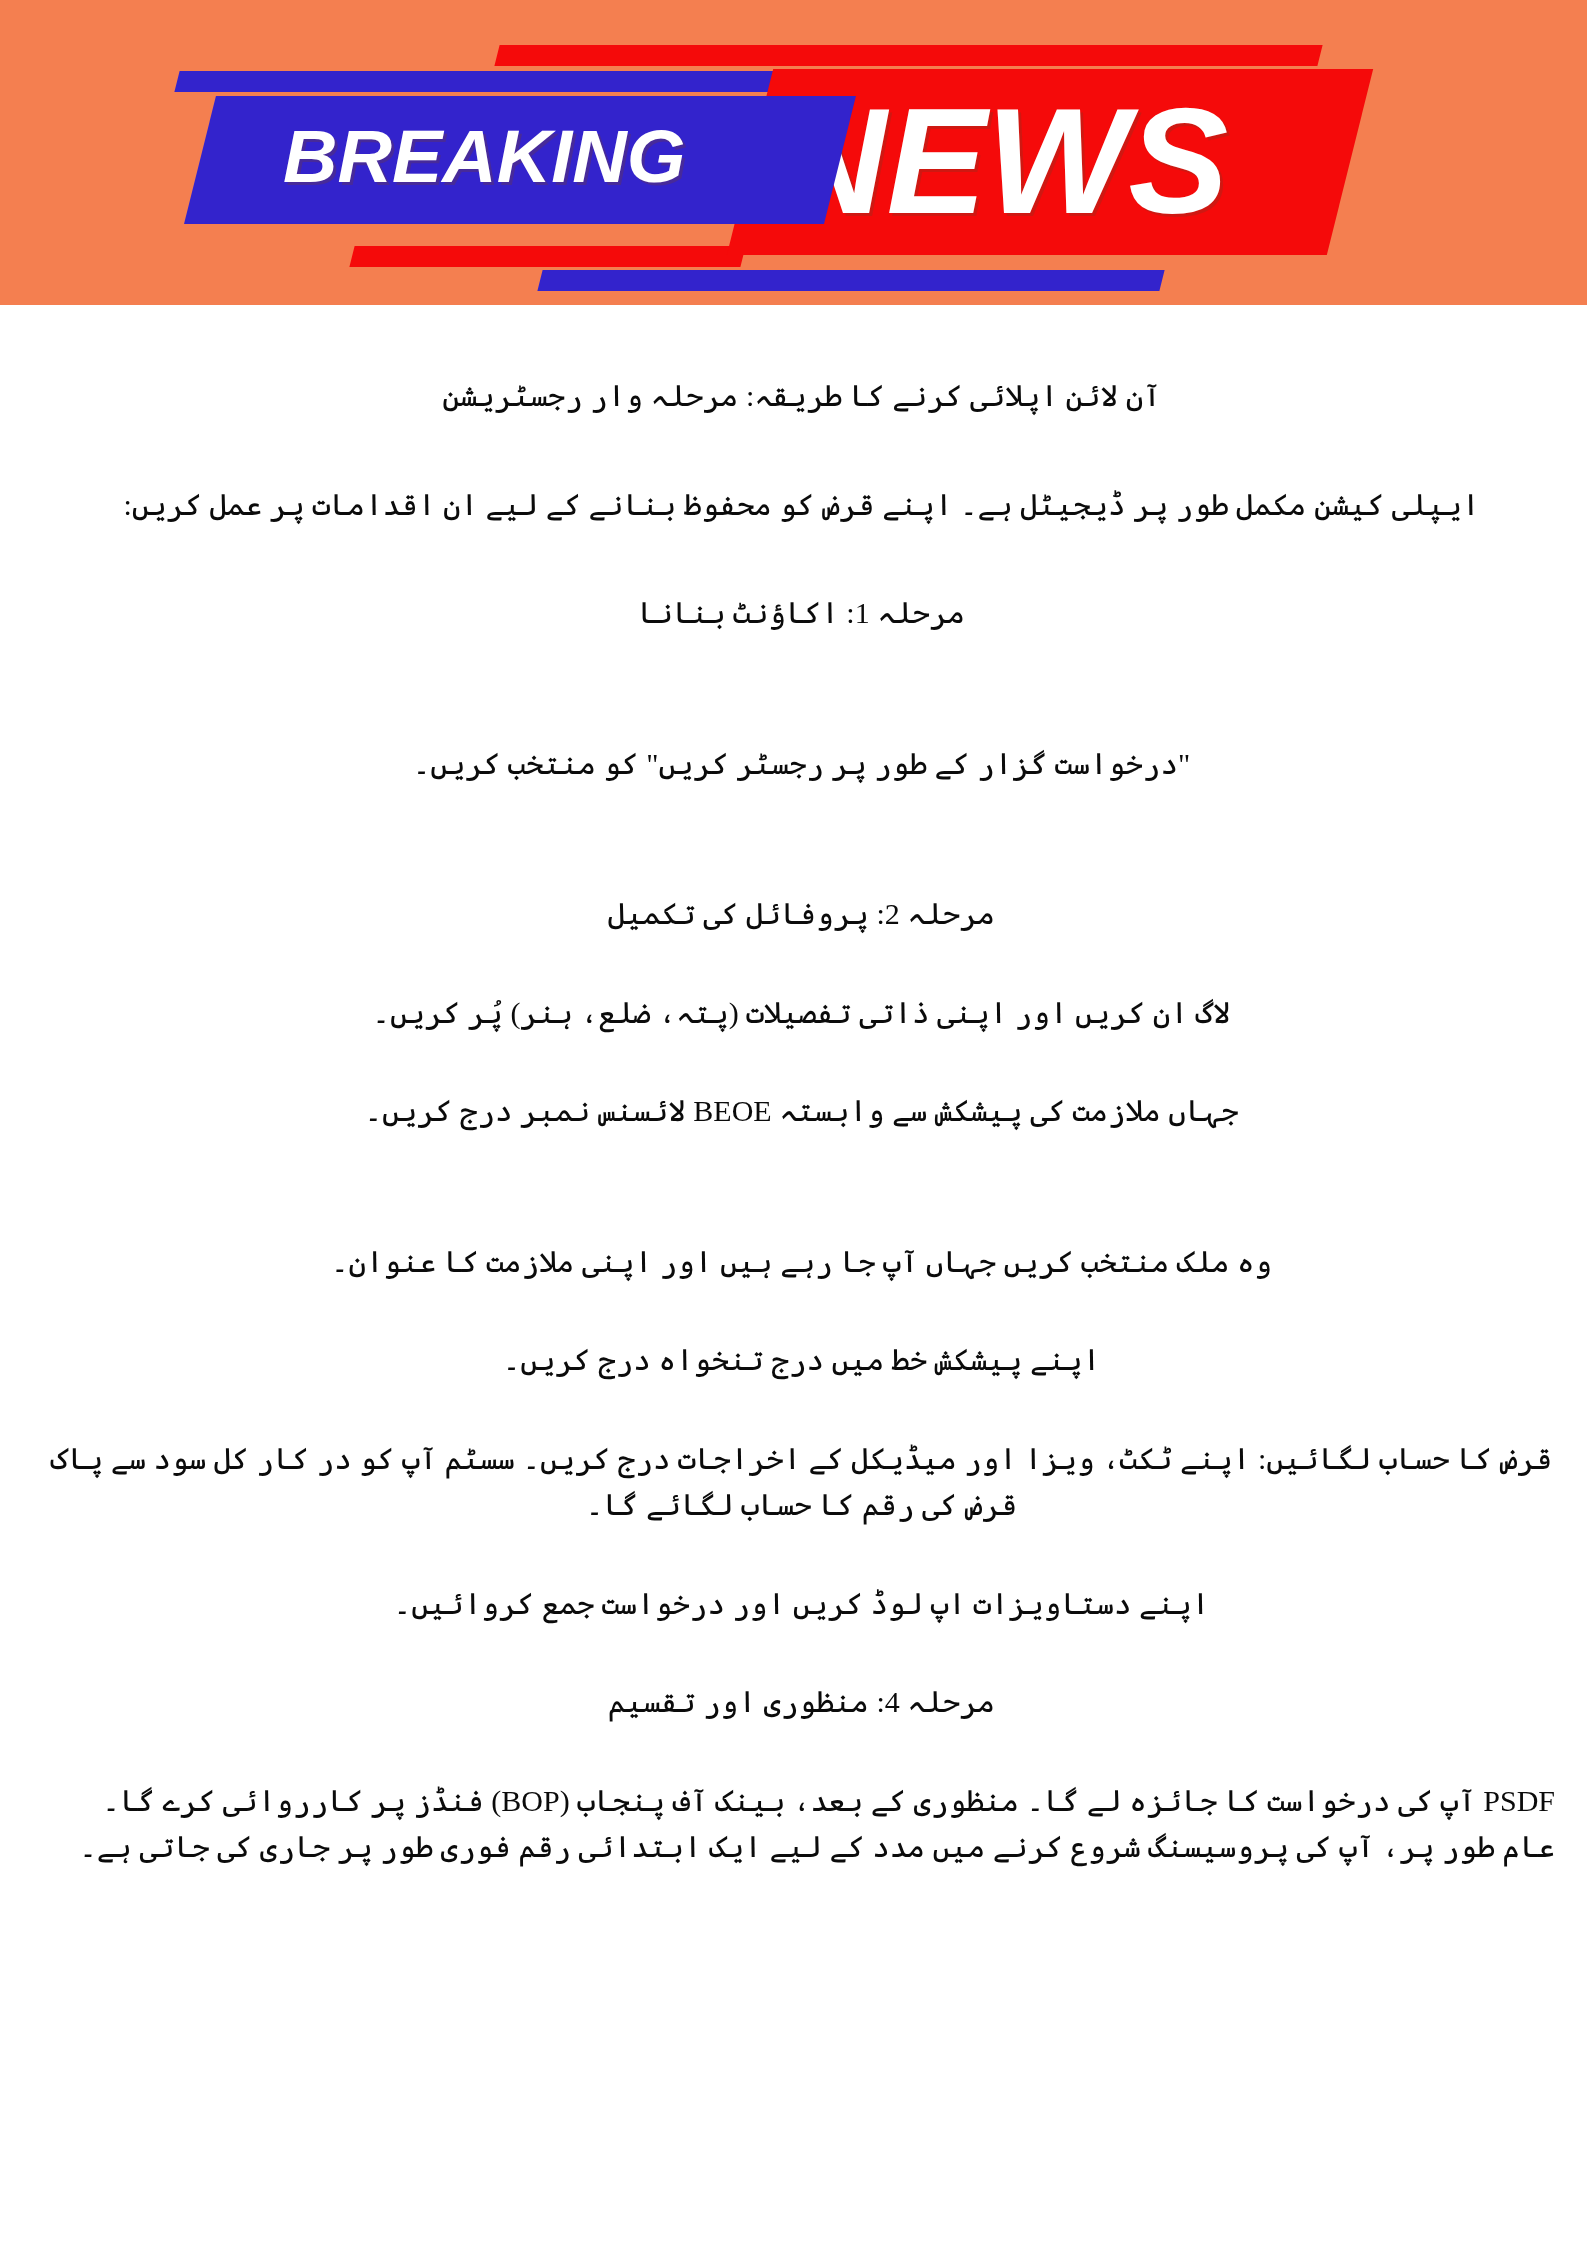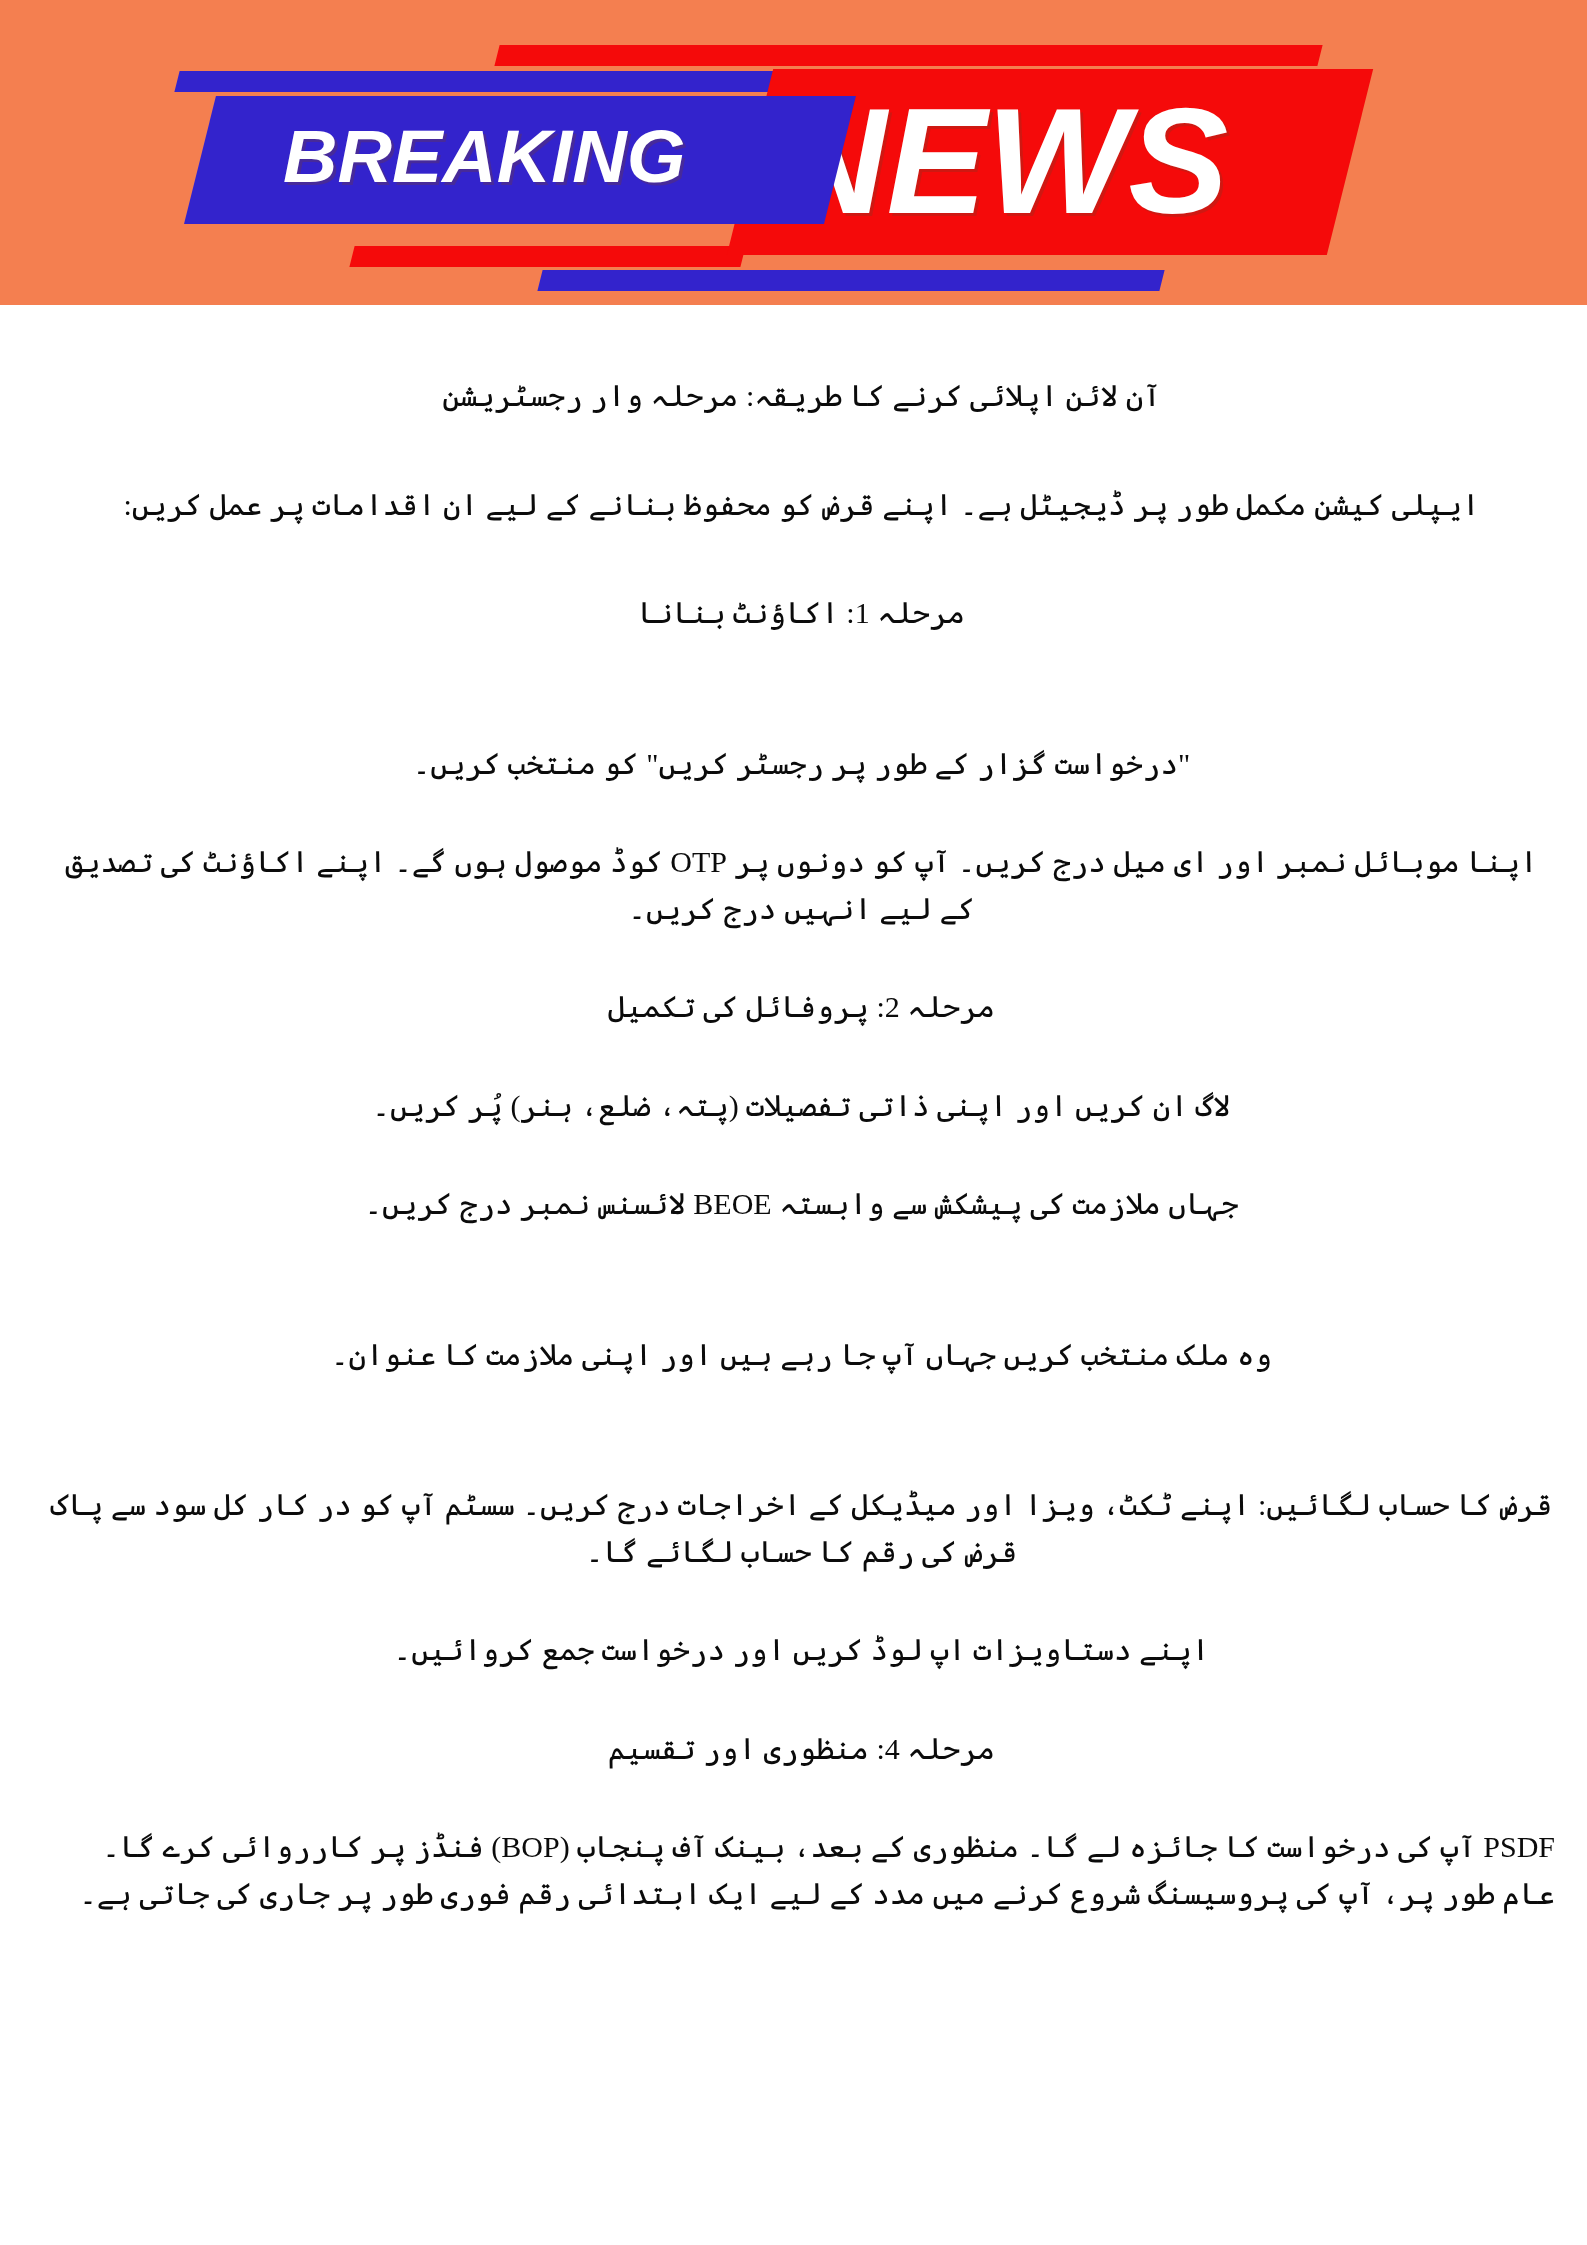--- a/index.html
+++ b/index.html
@@ -158,37 +158,37 @@
 
   <div class="spacer-lg"></div>
   <p class="para center">مرحلہ 1: اکاؤنٹ بنانا</p>
 
   <div class="spacer-md"></div>
 
   <div class="spacer-md"></div>
   <p class="para center">"درخواست گزار کے طور پر رجسٹر کریں" کو منتخب کریں۔</p>
 
   <div class="spacer-md"></div>
-  <p class="para center">اپنا موبائل نمبر اور ای میل درج کریں۔ آپ کو دونوں پر OTP کوڈ موصول ہوں گے۔ اپنے اکاؤنٹ کی تصدیق کے لیے انہیں درج کریں۔</p>
 
   <div class="spacer-md"></div>
   <p class="para center">مرحلہ 2: پروفائل کی تکمیل</p>
 
   <div class="spacer-md"></div>
   <p class="para center">لاگ ان کریں اور اپنی ذاتی تفصیلات (پتہ، ضلع، ہنر) پُر کریں۔</p>
 
   <div class="spacer-md"></div>
   <p class="para center">جہاں ملازمت کی پیشکش سے وابستہ BEOE لائسنس نمبر درج کریں۔</p>
 
   <div class="spacer-md"></div>
 
   <div class="spacer-md"></div>
   <p class="para center">وہ ملک منتخب کریں جہاں آپ جا رہے ہیں اور اپنی ملازمت کا عنوان۔</p>
 
   <div class="spacer-md"></div>
+  <p class="para center">اپنے پیشکش خط میں درج تنخواہ درج کریں۔</p>
 
   <div class="spacer-md"></div>
   <p class="para center">قرض کا حساب لگائیں: اپنے ٹکٹ، ویزا اور میڈیکل کے اخراجات درج کریں۔ سسٹم آپ کو در کار کل سود سے پاک قرض کی رقم کا حساب لگائے گا۔</p>
 
   <div class="spacer-md"></div>
   <p class="para center">اپنے دستاویزات اپ لوڈ کریں اور درخواست جمع کروائیں۔</p>
 
   <div class="spacer-md"></div>
   <p class="para center">مرحلہ 4: منظوری اور تقسیم</p>
 

